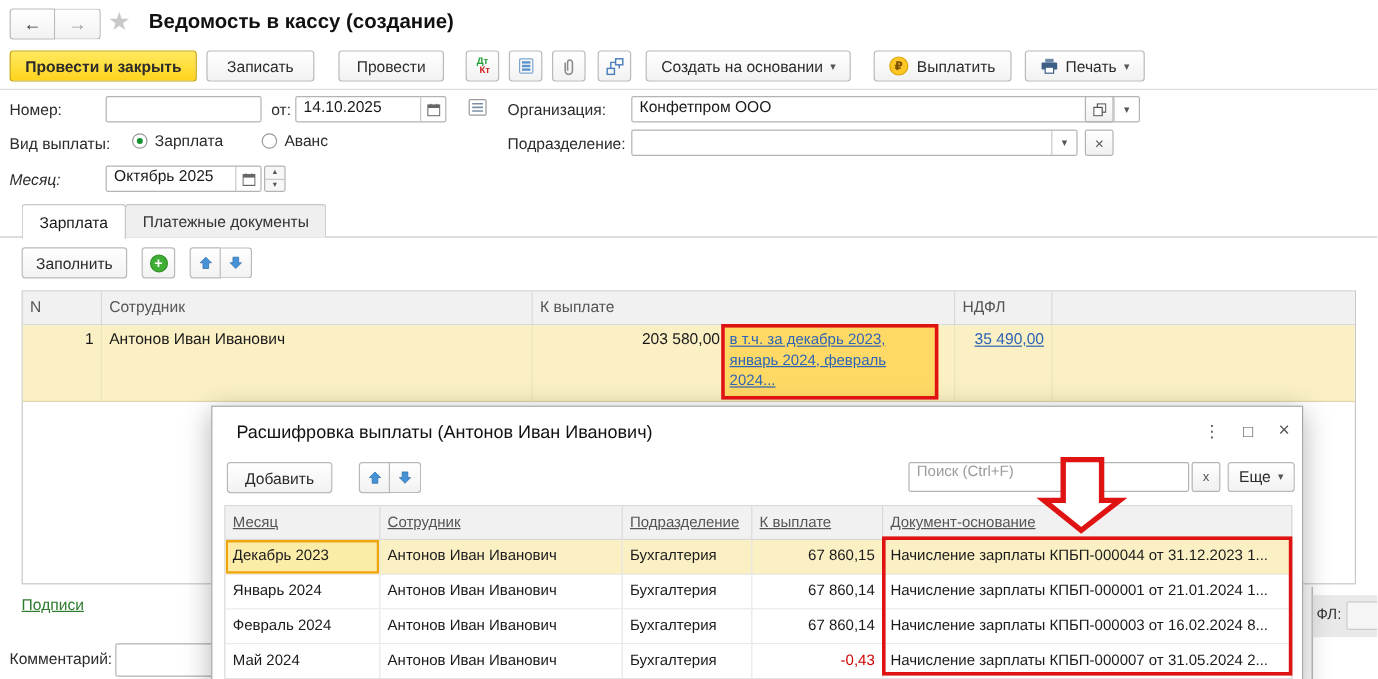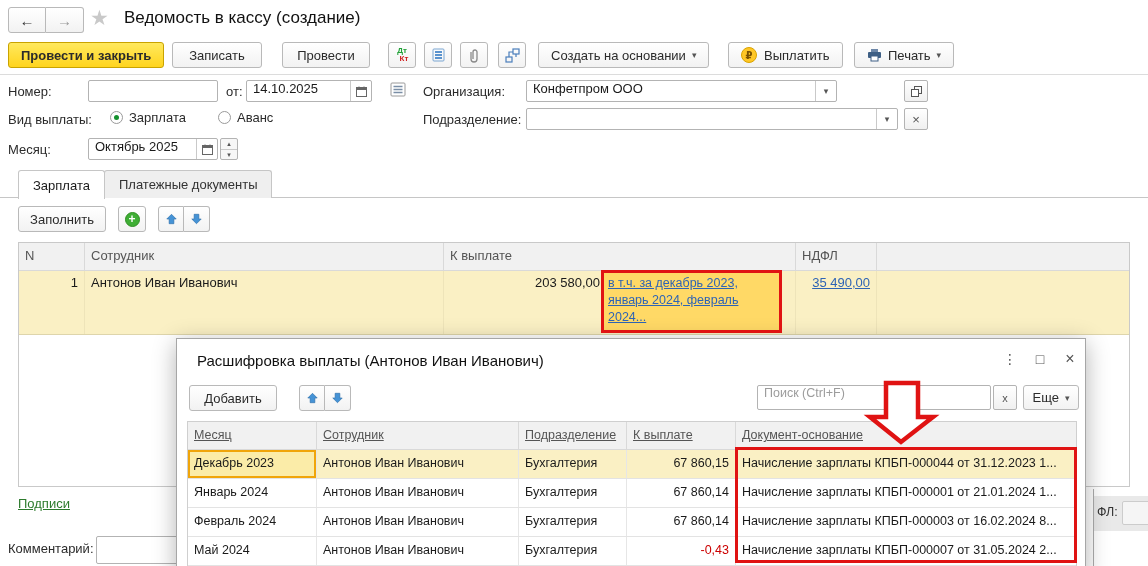--- a/index.html
+++ b/index.html
@@ -70,21 +70,21 @@
 
   <div class="abs" style="left:8px; top:7px; display:flex;">
     <div class="btn icon" style="width:38px; border-radius:3px 0 0 3px;">
         <span style="font-size:15px; color:#333;">←</span>
       </div>
     <div class="btn icon" style="width:38px; border-left:none; border-radius:0 3px 3px 0;">
         <span style="font-size:15px; color:#9a9a9a;">→</span>
       </div>
   </div>
   <div class="abs" style="left:90px; top:6px; font-size:21px; color:#c9c9c9;">★</div>
-  <div class="abs" style="left:124px; top:8px; font-size:17px; color:#111;">Ведомость в кассу (создание)</div>
+  <div class="abs" style="left:124px; top:8px; font-size:17px; color:#111;font-weight:bold;">Ведомость в кассу (создание)</div>
 
   <div class="abs btn btn-primary" style="left:8px; top:42px;">Провести и закрыть</div>
   <div class="abs btn" style="left:172px; top:42px; width:90px;">Записать</div>
   <div class="abs btn" style="left:282px; top:42px; width:88px;">Провести</div>
 
   <div class="abs btn icon" style="left:388px; top:42px;">
     <span style="font-size:8px; font-weight:bold; line-height:8px; text-align:center;">
       <span style="color:#1fa036;">Дт</span><br>
       <span style="color:#d02020; margin-left:4px;">Кт</span>
     </span>
@@ -146,21 +146,21 @@
     </span>
   </div>
   <div class="abs" style="left:390px; top:82px;">
     <svg width="16" height="15" viewBox="0 0 16 15">
       <rect x="1" y="1" width="14" height="13" rx="1" fill="#fff" stroke="#9a9a9a"></rect>
       <path d="M3.5 4.5 h9 M3.5 7.5 h9 M3.5 10.5 h9" stroke="#7a8ea6" stroke-width="1.3"></path>
     </svg>
   </div>
 
   <div class="abs lbl" style="left:423px; top:84px;">Организация:</div>
-  <div class="abs field" style="left:526px; top:80px; width:311px;">
+  <div class="abs field" style="left:526px; top:80px; width:424px;">
     <span class="val">Конфетпром ООО</span>
     <span class="seg" style="font-size:9px;">▾</span>
   </div>
   <div class="abs sq-btn" style="left:904px; top:80px;">
     <svg width="11" height="11" viewBox="0 0 11 11">
         <rect x="3.5" y="0.5" width="7" height="7" fill="none" stroke="#555"></rect>
         <rect x="0.5" y="3.5" width="7" height="7" fill="#fff" stroke="#555"></rect>
       </svg>
   </div>
 
@@ -176,21 +176,21 @@
 
   <div class="abs lbl" style="left:423px; top:112px;">Подразделение:</div>
   <div class="abs field" style="left:526px; top:108px; width:372px;">
     <span class="val"></span>
     <span class="seg" style="font-size:9px;">▾</span>
   </div>
   <div class="abs sq-btn" style="left:904px; top:108px;">
       <span style="font-size:13px;">×</span>
     </div>
 
-  <div class="abs lbl" style="left:8px; top:142px;">Месяц:</div>
+  <div class="abs lbl" style="left:8px; top:142px;font-style:italic;">Месяц:</div>
   <div class="abs field" style="left:88px; top:138px; width:130px;">
     <span class="val">Октябрь 2025</span>
     <span class="seg">
       <svg width="11" height="11" viewBox="0 0 11 11">
           <rect x="0.5" y="1.5" width="10" height="9" fill="none" stroke="#666"></rect>
           <rect x="0.5" y="1.5" width="10" height="2.5" fill="#666"></rect>
           <path d="M3 0.5 v2 M8 0.5 v2" stroke="#666"></path>
         </svg>
     </span>
   </div>

